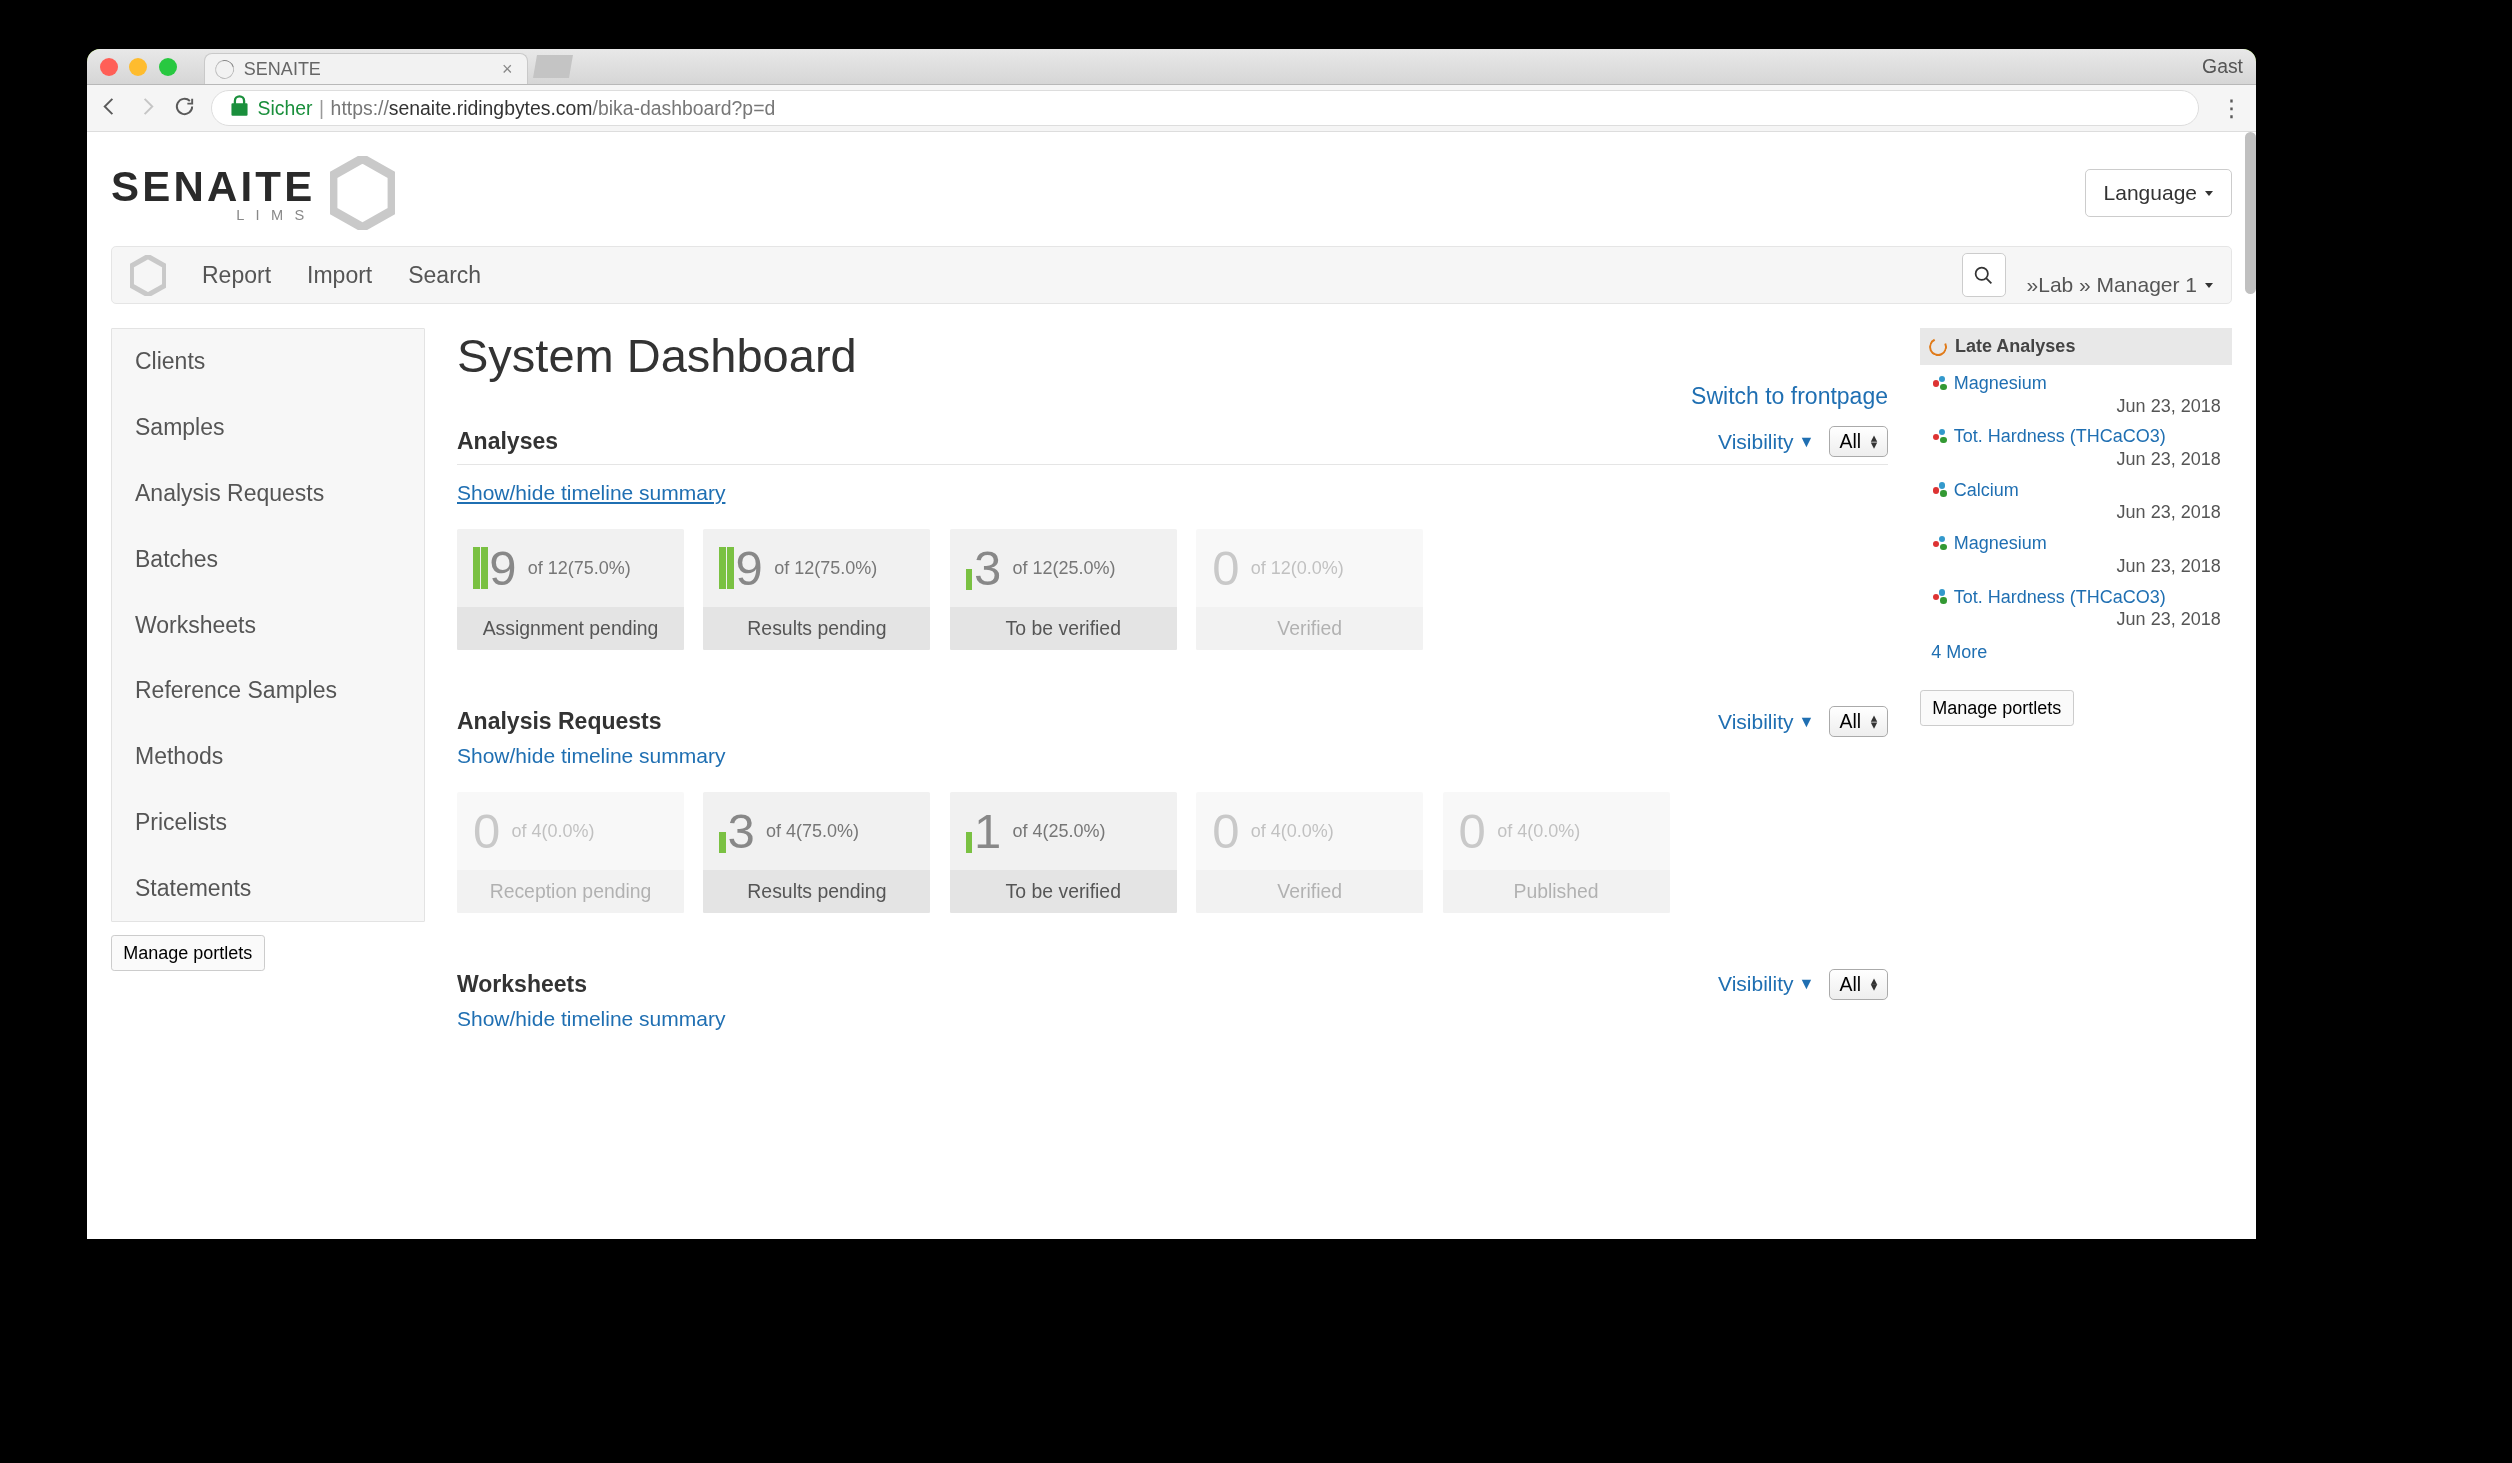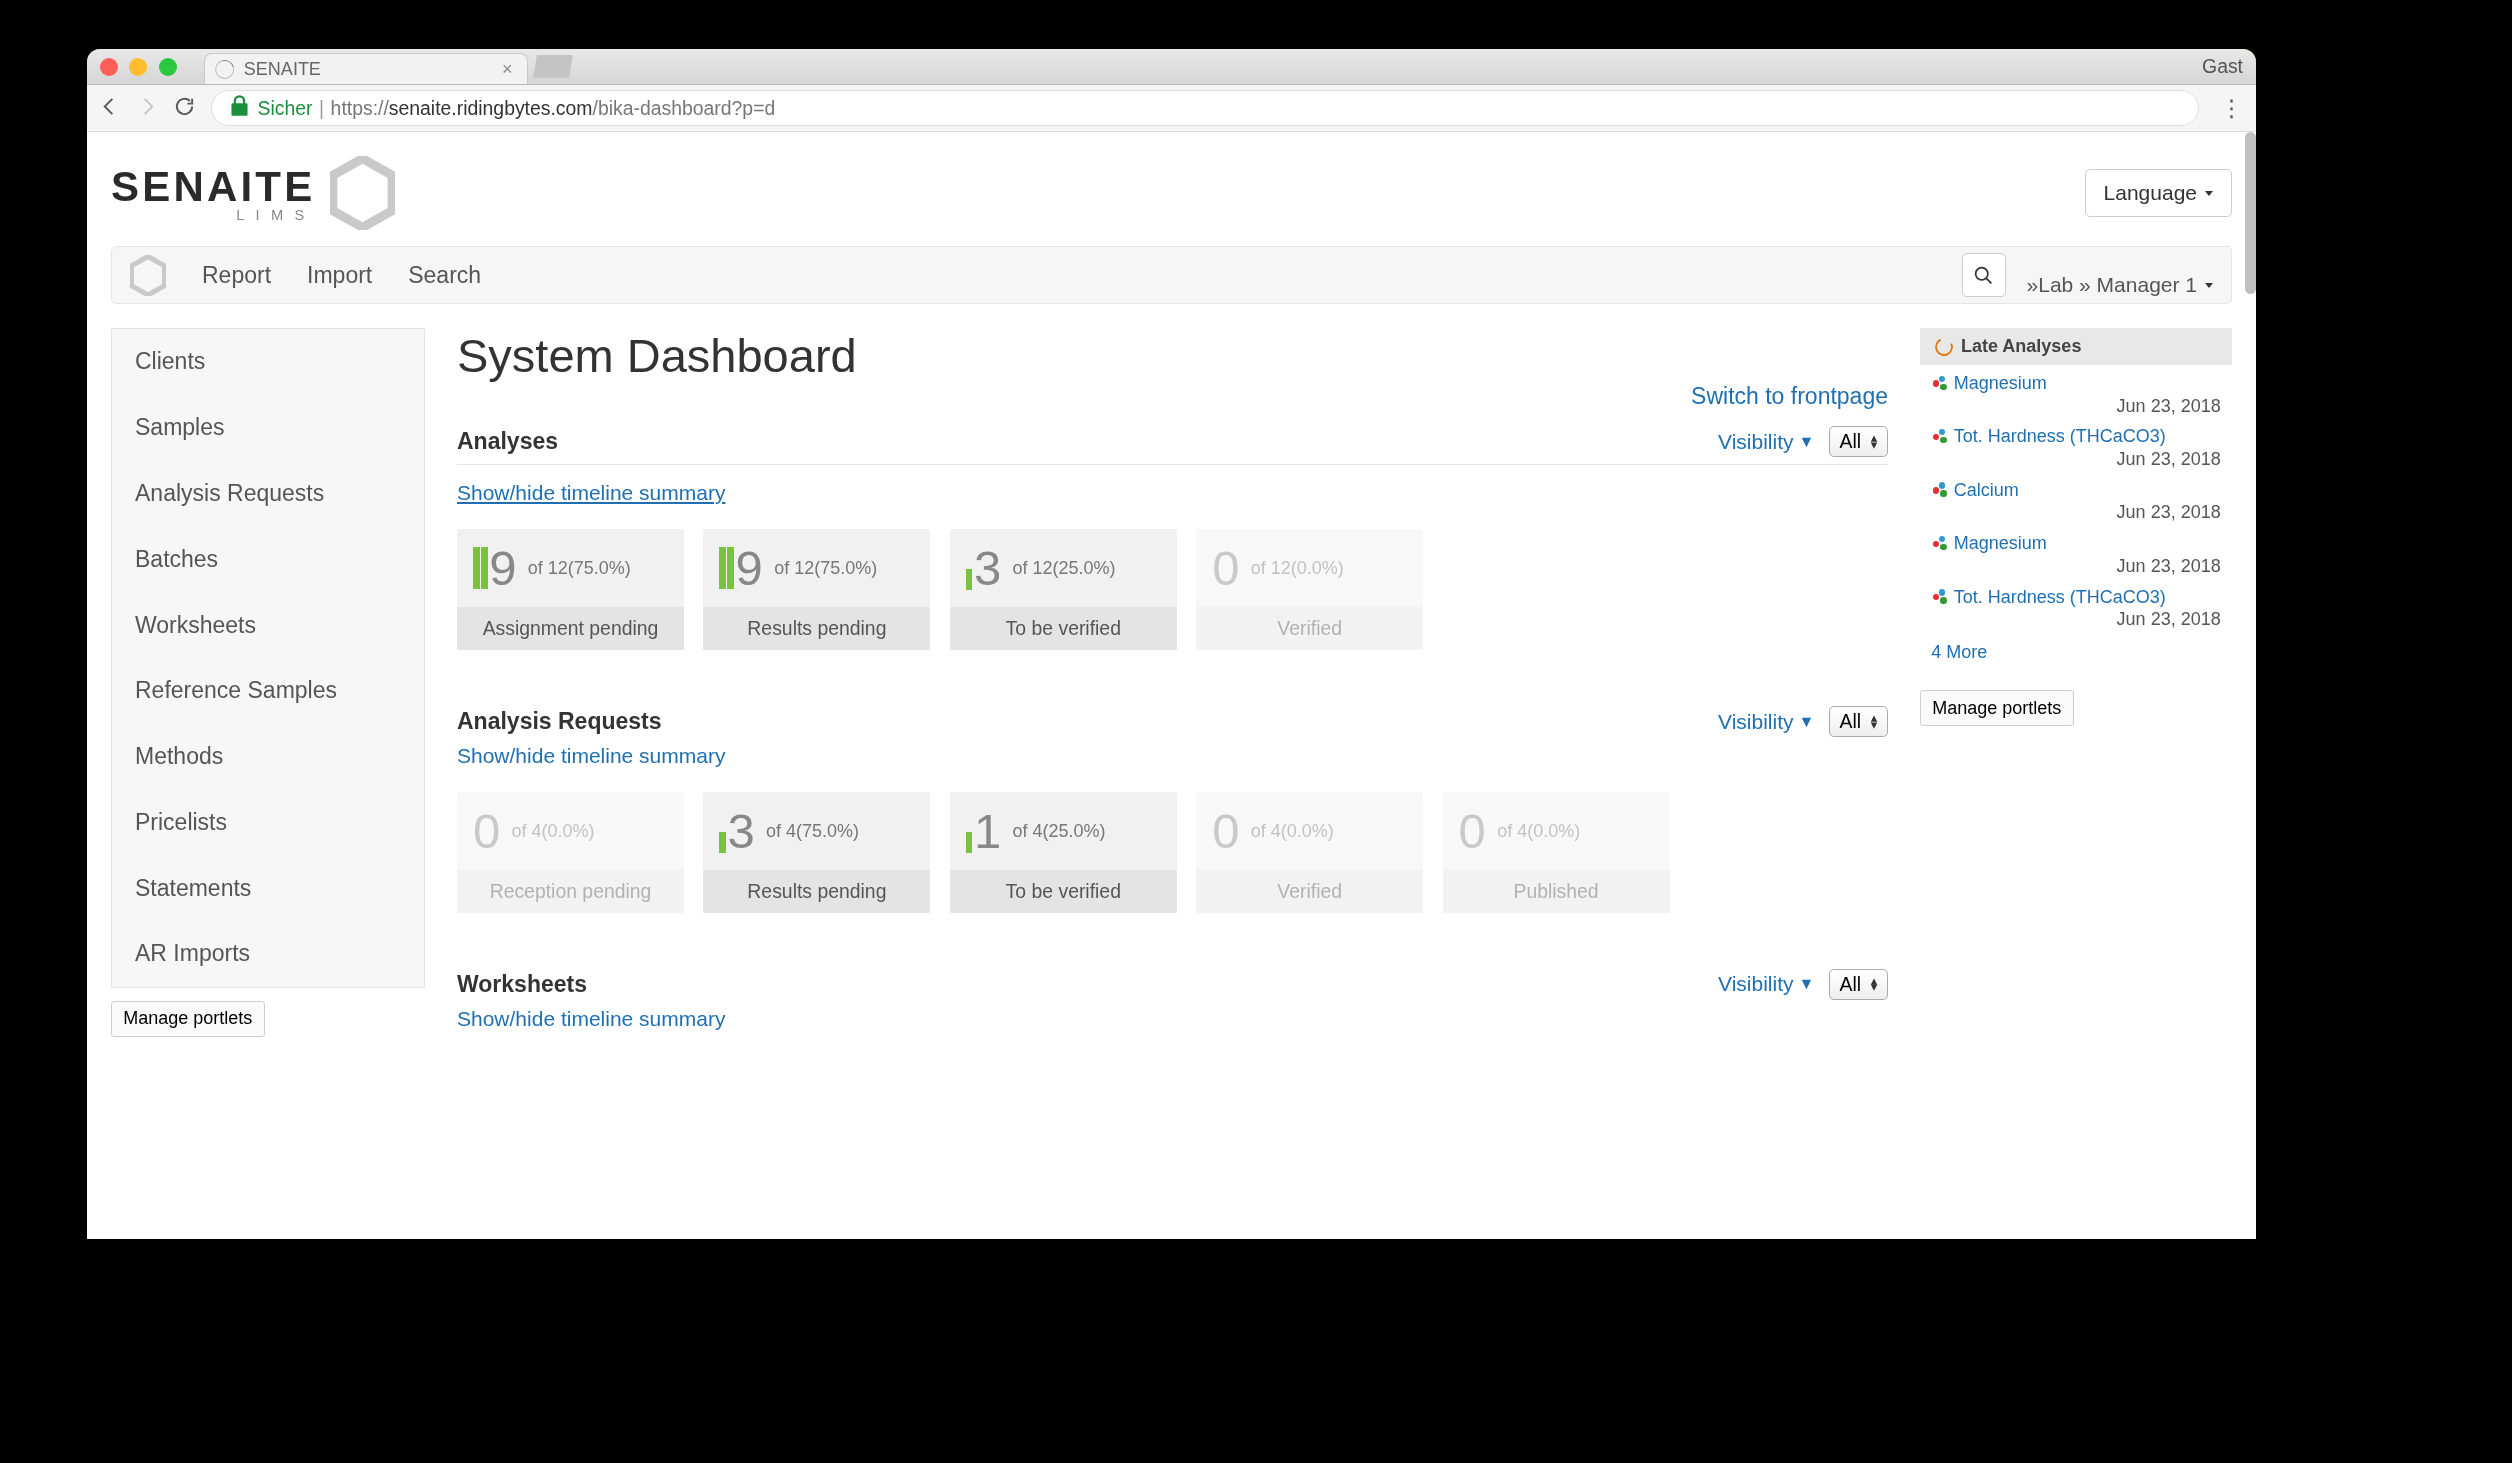--- a/index.html
+++ b/index.html
@@ -68,21 +68,21 @@
 .card { width: 227px; background: #f1f1f1; border-radius: 1.6px; overflow: hidden; }
 .card.faded { opacity: 0.45; }
 .card-top { padding: 11.3px 16px; display: flex; align-items: center; gap: 11.3px; }
 .bignum { font-size: 49px; font-weight: 300; color: #888; display: flex; align-items: center; }
 .tick { width: 6.5px; height: 40px; background: #7ac142; margin-right: 1.6px; }
 .tick.tall { height: 42px; }
 .tick.short { height: 21px; align-self: flex-end; margin-bottom: 6.5px; }
 .meta { display: flex; flex-direction: row; font-size: 18px; color: #777; }
 .card-bottom { background: #e4e4e4; text-align: center; padding: 9.7px 6.5px; font-size: 19.4px; color: #555; }
 .rightcol { width: 312px; flex-shrink: 0; }
-.portlet-head { background: #e8e8e8; padding: 8px 15px; font-size: 18px; font-weight: 600; color: #444; display: flex; align-items: center; gap: 8px; }
+.portlet-head { background: #e8e8e8; padding: 8px 9px; font-size: 18px; font-weight: 600; color: #444; display: flex; align-items: center; gap: 8px; }
 .ring-icon { width: 18px; height: 18px; border: 2.4px solid #e07b1a; border-radius: 50%; border-top-color: transparent; transform: rotate(20deg); }
 .portlet-body { padding: 3.2px 0 8px 0; }
 .late-item { padding: 4.9px 11.3px 1.6px 11.3px; }
 .late-item a { color: #1f6fb2; font-size: 18px; text-decoration: none; display: flex; align-items: center; gap: 6.5px; }
 .atom-icon { width: 16px; height: 16px; position: relative; }
 .atom-icon i { position: absolute; width: 6.5px; height: 6.5px; border-radius: 50%; }
 .atom-icon i:nth-child(1){ background:#d33; left:1.6px; top:4.9px;}
 .atom-icon i:nth-child(2){ background:#39c; left:7.3px; top:0;}
 .atom-icon i:nth-child(3){ background:#393; left:9px; top:8px;}
 .late-date { text-align: right; color: #555; font-size: 18px; padding: 0 11.3px 4.9px 0; }
@@ -188,21 +188,20 @@
           <ul class="side-list" id="side-list">
               <li>Clients</li>
               <li>Samples</li>
               <li>Analysis Requests</li>
               <li>Batches</li>
               <li>Worksheets</li>
               <li>Reference Samples</li>
               <li>Methods</li>
               <li>Pricelists</li>
               <li>Statements</li>
-              <li>AR Imports</li>
             </ul>
           <button class="manage-portlets">Manage portlets</button>
         </div>
 
         <div class="main">
           <h1>
             <span>System Dashboard</span>
             <a class="switch-link">Switch to frontpage</a>
           </h1>
           <div id="sections">

